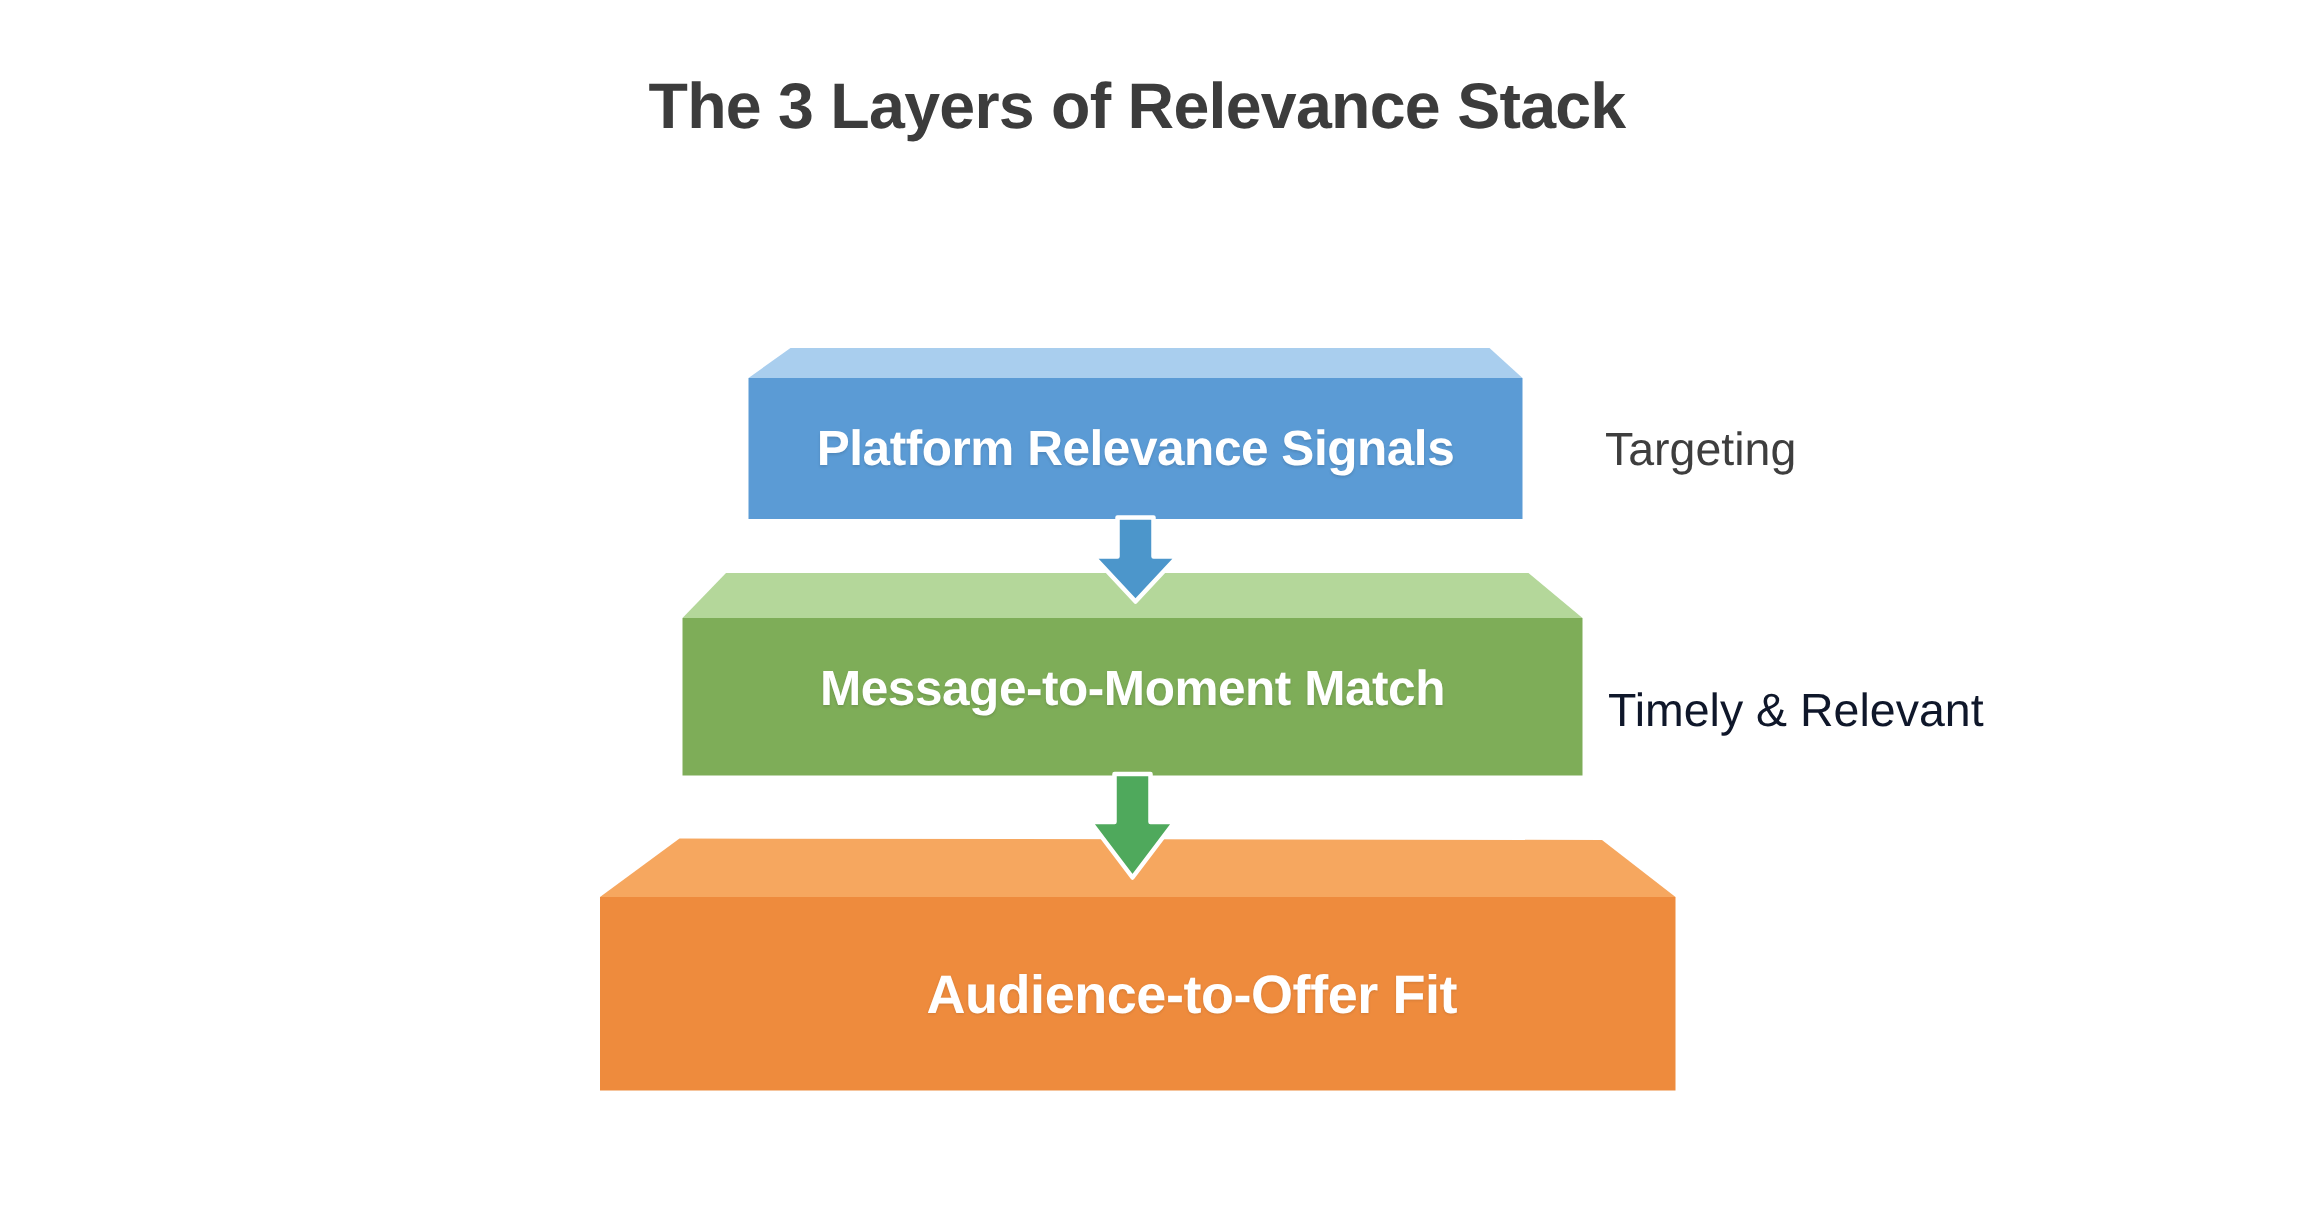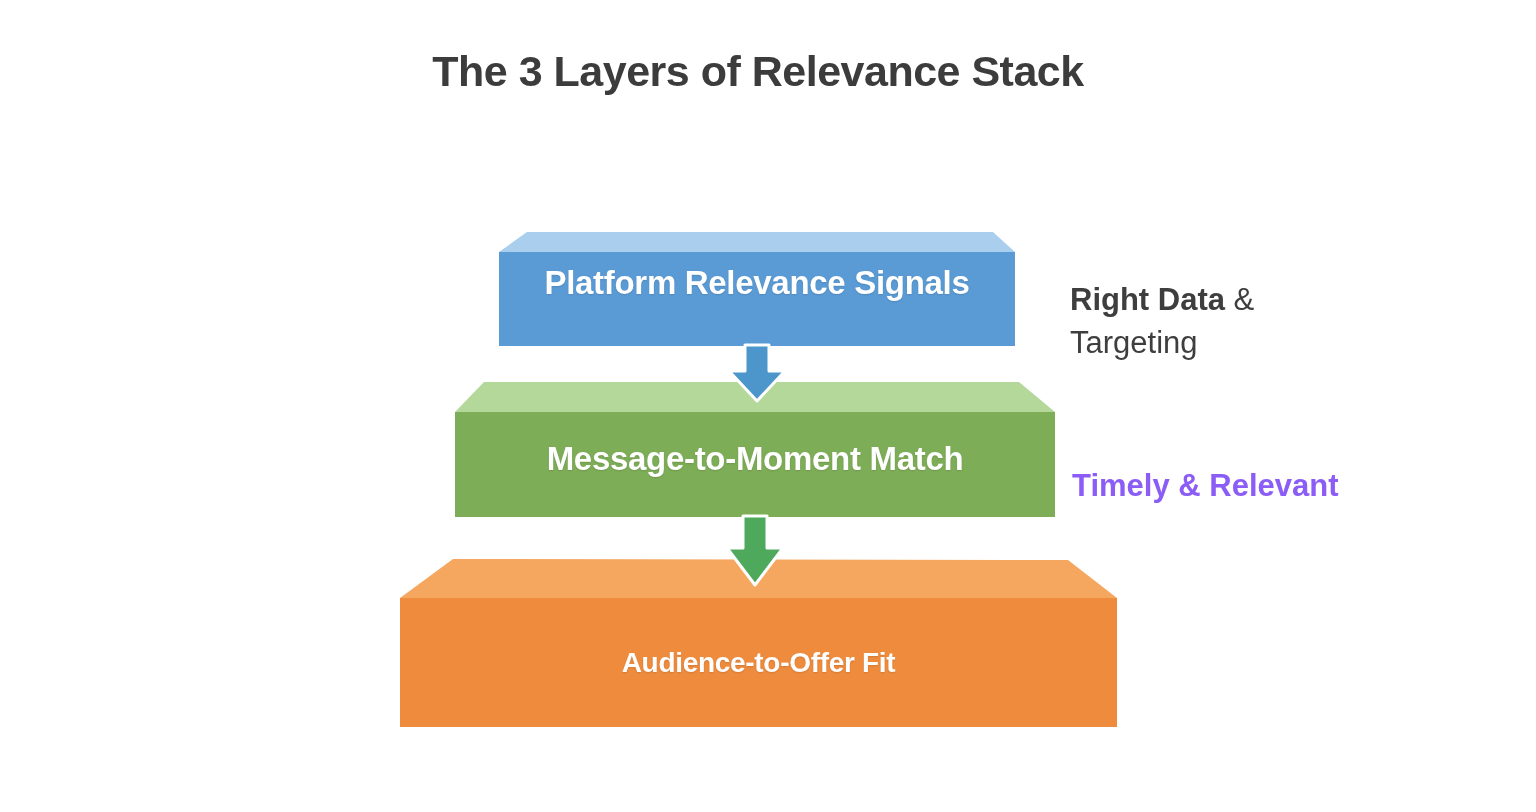--- a/index.html
+++ b/index.html
@@ -27,21 +27,21 @@
     position: absolute;
     display: flex;
     align-items: center;
     justify-content: center;
     font-weight: 700;
     font-size: 33px;
     letter-spacing: -0.3px;
     text-shadow: 0 1px 2px rgba(0,0,0,0.12);
     white-space: nowrap;
   }
-  .block-label.large { font-size: 28px; }
+  .block-label.large { font-size: 36px; margin-left: 36px; }
   .annotation {
     position: absolute;
     font-size: 31px;
     line-height: 43px;
     white-space: nowrap;
   }
   .ann-bold { font-weight: 700; }
 </style>
 </head>
 <body>
@@ -58,29 +58,28 @@
     <polygon points="455,412 484,382 1019,382 1055,412" fill="#b4d79a"></polygon>
     <polygon points="455,412 1055,412 1055,517 455,517" fill="#7ead58"></polygon>
 
     <polygon points="400,598 453,559 1068,560 1117,598" fill="#f6a75f"></polygon>
     <polygon points="400,598 1117,598 1117,727 400,727" fill="#ee8b3d"></polygon>
 
     <polygon stroke="#ffffff" stroke-width="3" stroke-linejoin="round" points="745,345 769,345 769,371 785,371 757,401 729,371 745,371" fill="#4c96cb"></polygon>
     <polygon stroke="#ffffff" stroke-width="3" stroke-linejoin="round" points="743,516 767,516 767,548 783,548 755,585 727,548 743,548" fill="#4fa95c"></polygon>
   </svg>
 
-  <div class="block-label" style="left: 499px; top: 236px; width: 516px; height: 94px; color: rgb(255, 255, 255);">Platform Relevance Signals</div>
+  <div class="block-label" style="left: 499px; top: 252px; width: 516px; height: 94px; color: rgb(255, 255, 255);">Platform Relevance Signals</div>
 
   <div class="block-label" style="left: 455px; top: 412px; width: 600px; height: 93px; color: rgb(255, 255, 255);">Message-to-Moment Match</div>
 
   <div class="block-label large" style="left: 400px; top: 598px; width: 717px; height: 129px; color: rgb(255, 255, 255);">Audience-to-Offer Fit</div>
 
   <div class="annotation" style="left: 1070px; top: 278px; color: rgb(62, 62, 62);">
-    <div><span class="ann-bold">Right Data</span><span> &amp;</span></div>
     <div>Targeting</div>
   </div>
 
-  <div class="annotation" style="left: 1072px; top: 464px; color: #8b5cf6; font-weight: bold;">
+  <div class="annotation" style="left: 1072px; top: 452px; color: #0f172a;">
     <div><span class="ann-bold"></span><span>Timely &amp; Relevant</span></div>
   </div>
 
 
 </div>
 
 </body></html>

